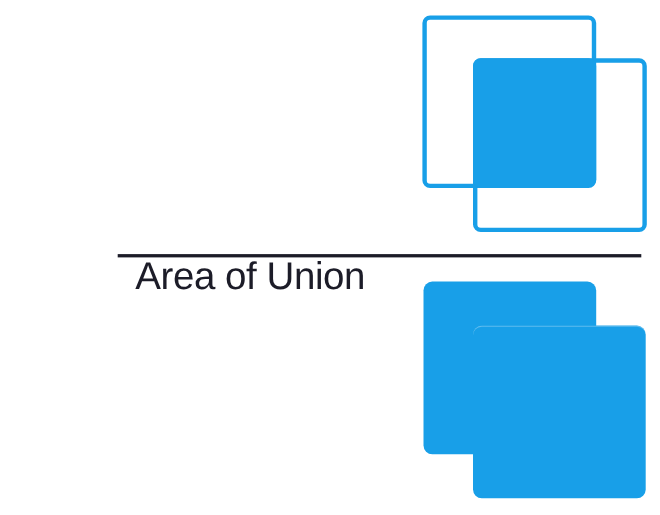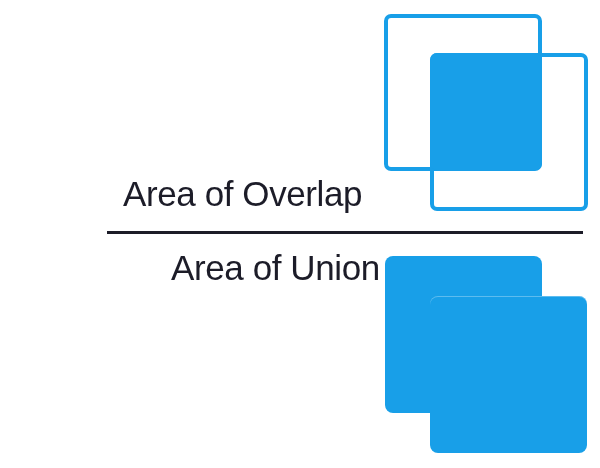--- a/index.html
+++ b/index.html
@@ -22,21 +22,21 @@
   .txt {
     position: absolute;
     color: var(--text);
     font-size: 35px;
     line-height: 42px;
     letter-spacing: -0.4px;
     white-space: nowrap;
   }
   .lhs        { left: 6px;   top: 206px; }
   .numerator  { left: 123px; top: 173px; }
-  .denominator{ left: 123px; top: 247px; margin-left: 48px; }
+  .denominator{ left: 123px; top: 231px; }
   .frac-line {
     position: absolute;
     left: 107px;
     top: 231px;
     width: 476px;
     height: 3px;
     background: var(--text);
   }
   
   .box-outline {
@@ -64,21 +64,20 @@
     left: 430px; top: 296px; width: 157px; height: 157px;
     box-shadow: inset 0 1px 0 rgba(255,255,255,0.3);
   }
 </style>
 </head>
 <body>
 
 <div class="canvas">
 
 
-  <span class="txt numerator">Area of Overlap</span>
 
   <div class="frac-line"></div>
 
   <span class="txt denominator">Area of Union</span>
 
   <div>
     <div class="box-outline box-a-outline"></div>
     <div class="box-outline box-b-outline"></div>
     <div class="overlap-fill"></div>
   </div>

